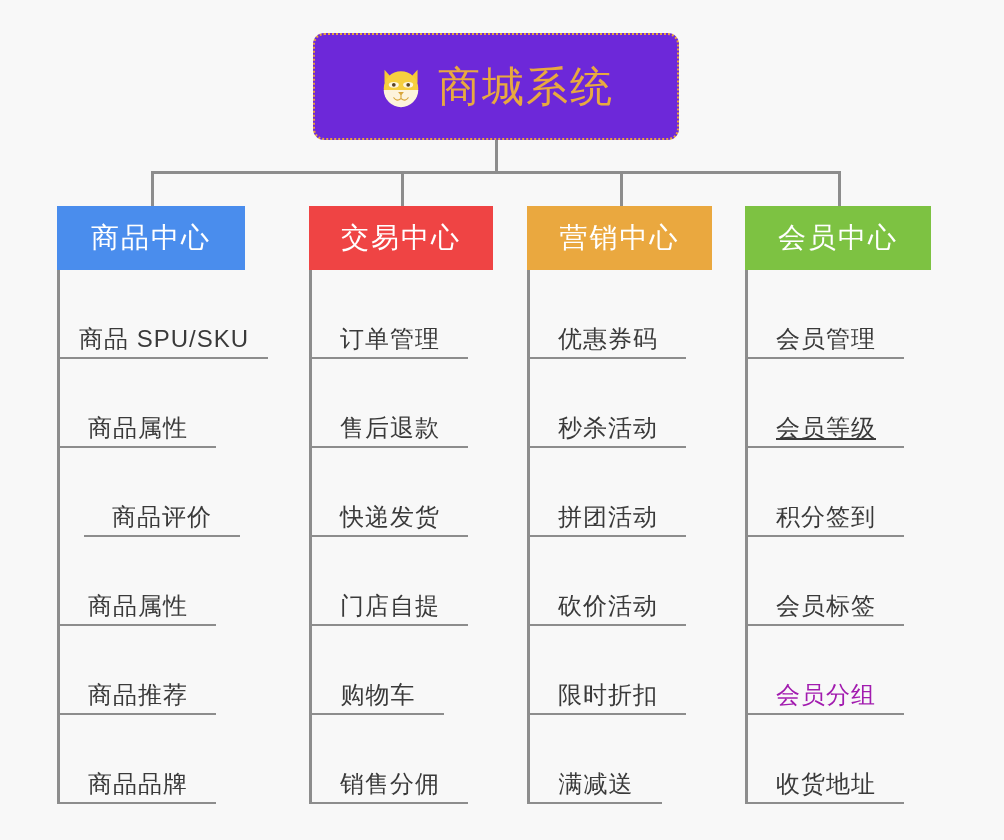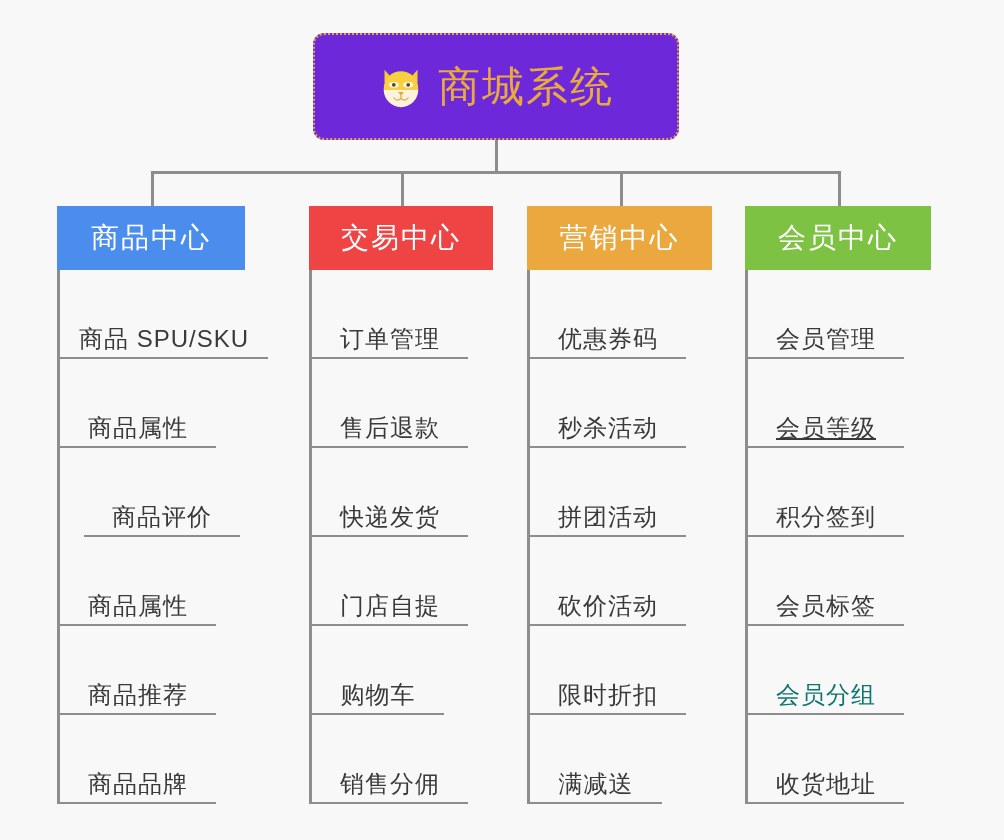--- a/index.html
+++ b/index.html
@@ -210,20 +210,20 @@
         <div class="leaf" style="width: 156px; border-bottom-color: rgb(141, 141, 141);">
           <span class="leaf-label" style="color: rgb(58, 58, 58); text-decoration: underline;">会员等级</span>
         </div>
         <div class="leaf" style="width: 156px; border-bottom-color: rgb(141, 141, 141);">
           <span class="leaf-label" style="color: rgb(58, 58, 58);">积分签到</span>
         </div>
         <div class="leaf" style="width: 156px; border-bottom-color: rgb(141, 141, 141);">
           <span class="leaf-label" style="color: rgb(58, 58, 58);">会员标签</span>
         </div>
         <div class="leaf" style="width: 156px; border-bottom-color: rgb(141, 141, 141);">
-          <span class="leaf-label" style="color: #0f766e;">会员分组</span>
+          <span class="leaf-label" style="color: #a21caf;">会员分组</span>
         </div>
         <div class="leaf" style="width: 156px; border-bottom-color: rgb(141, 141, 141);">
           <span class="leaf-label" style="color: rgb(58, 58, 58);">收货地址</span>
         </div>
       </div>
     </div>
   </div>
 
 </body></html>

